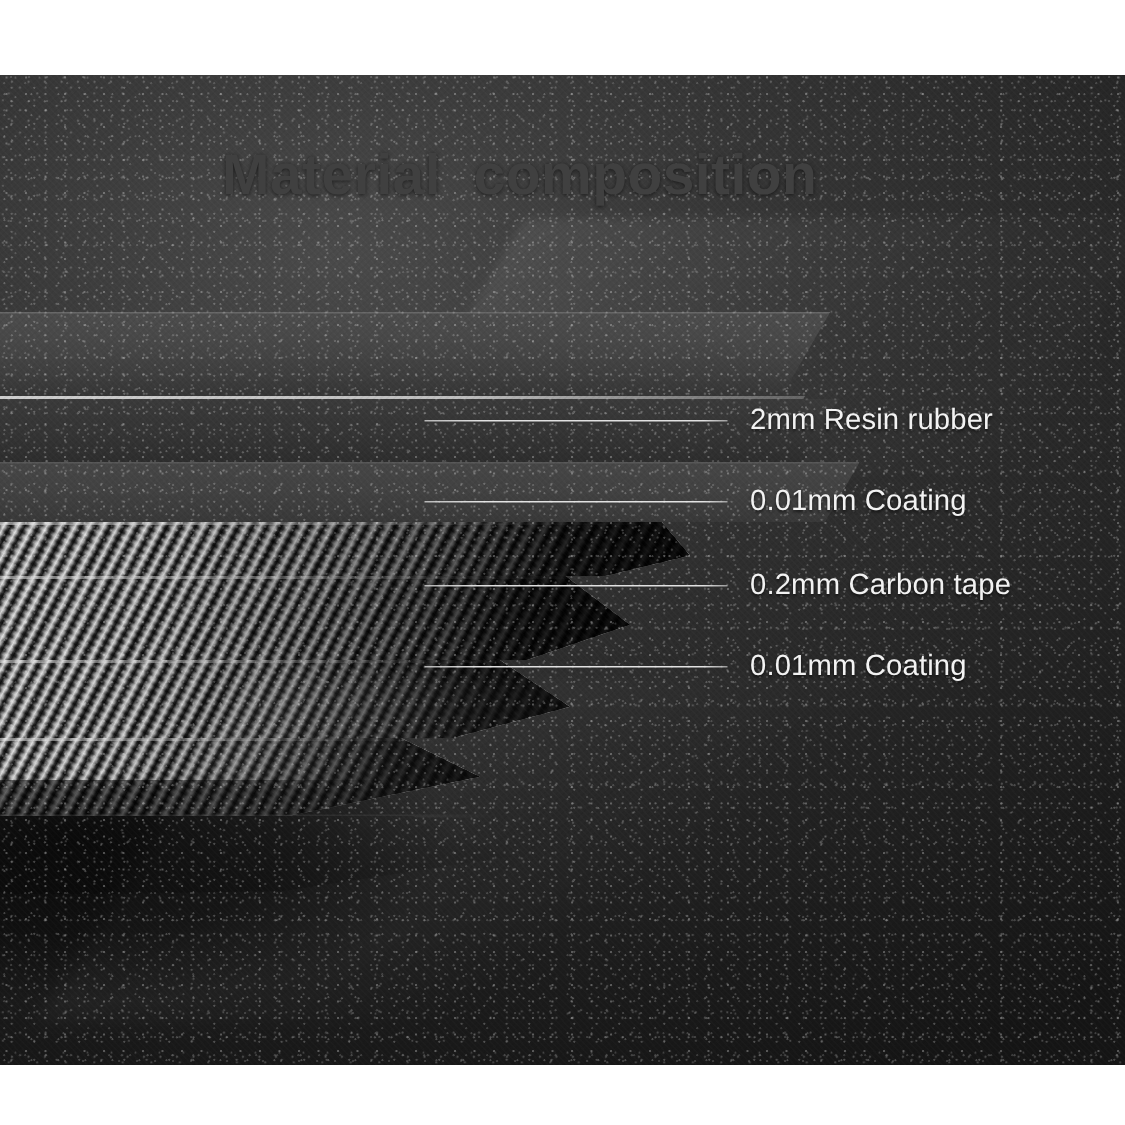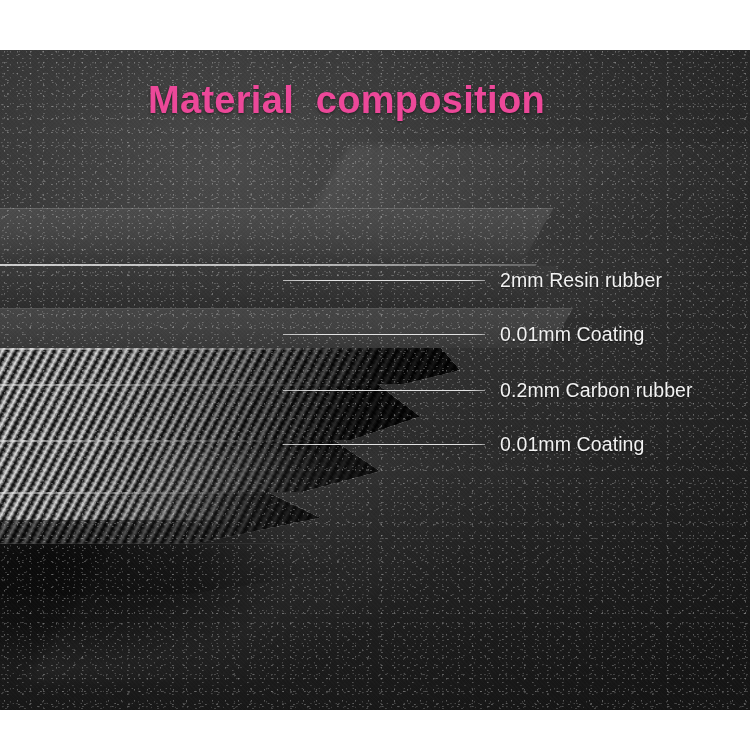--- a/index.html
+++ b/index.html
@@ -53,24 +53,24 @@
     opacity: .30;
     background-image:
       repeating-linear-gradient(47deg, rgba(255,255,255,.05) 0 1px, transparent 1px 3px),
       repeating-linear-gradient(-43deg, rgba(0,0,0,.10) 0 1px, transparent 1px 3px);
   }
 
   
   .title {
     position: absolute;
     left: 148px;
-    top: 79px;
+    top: 96px;
     font-size: 38px;
     font-weight: bold;
-    color: #ec4899;
+    color: #404040;
     letter-spacing: .3px;
     white-space: pre;
     text-shadow: 0 1px 3px rgba(0,0,0,.55);
     z-index: 40;
   }
 
   
   .layer {
     position: absolute;
     left: -40px;
@@ -328,21 +328,21 @@
     <div class="callout" style="top:268px">
       <div class="leader"></div>
       <div class="callout-label">2mm Resin rubber</div>
     </div>
     <div class="callout" style="top:322px">
       <div class="leader"></div>
       <div class="callout-label">0.01mm Coating</div>
     </div>
     <div class="callout" style="top:378px">
       <div class="leader"></div>
-      <div class="callout-label">0.2mm Carbon rubber</div>
+      <div class="callout-label">0.2mm Carbon tape</div>
     </div>
     <div class="callout" style="top:432px">
       <div class="leader"></div>
       <div class="callout-label">0.01mm Coating</div>
     </div>
   </div>
 
 </div>
 
 </body></html>

